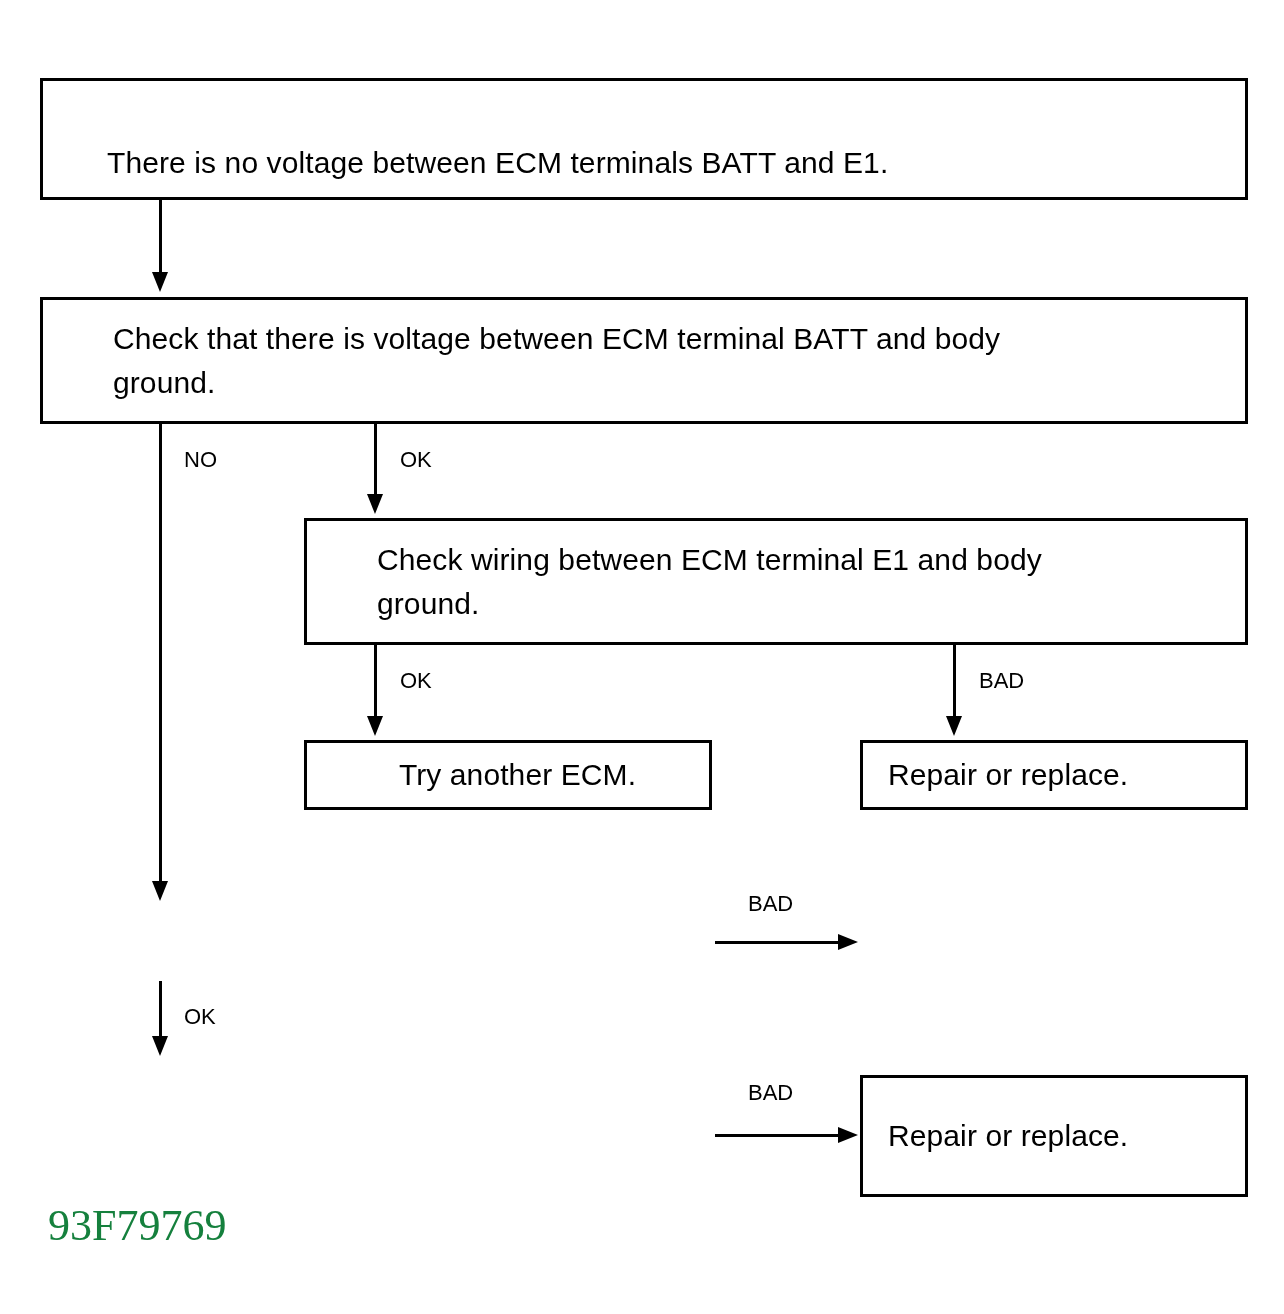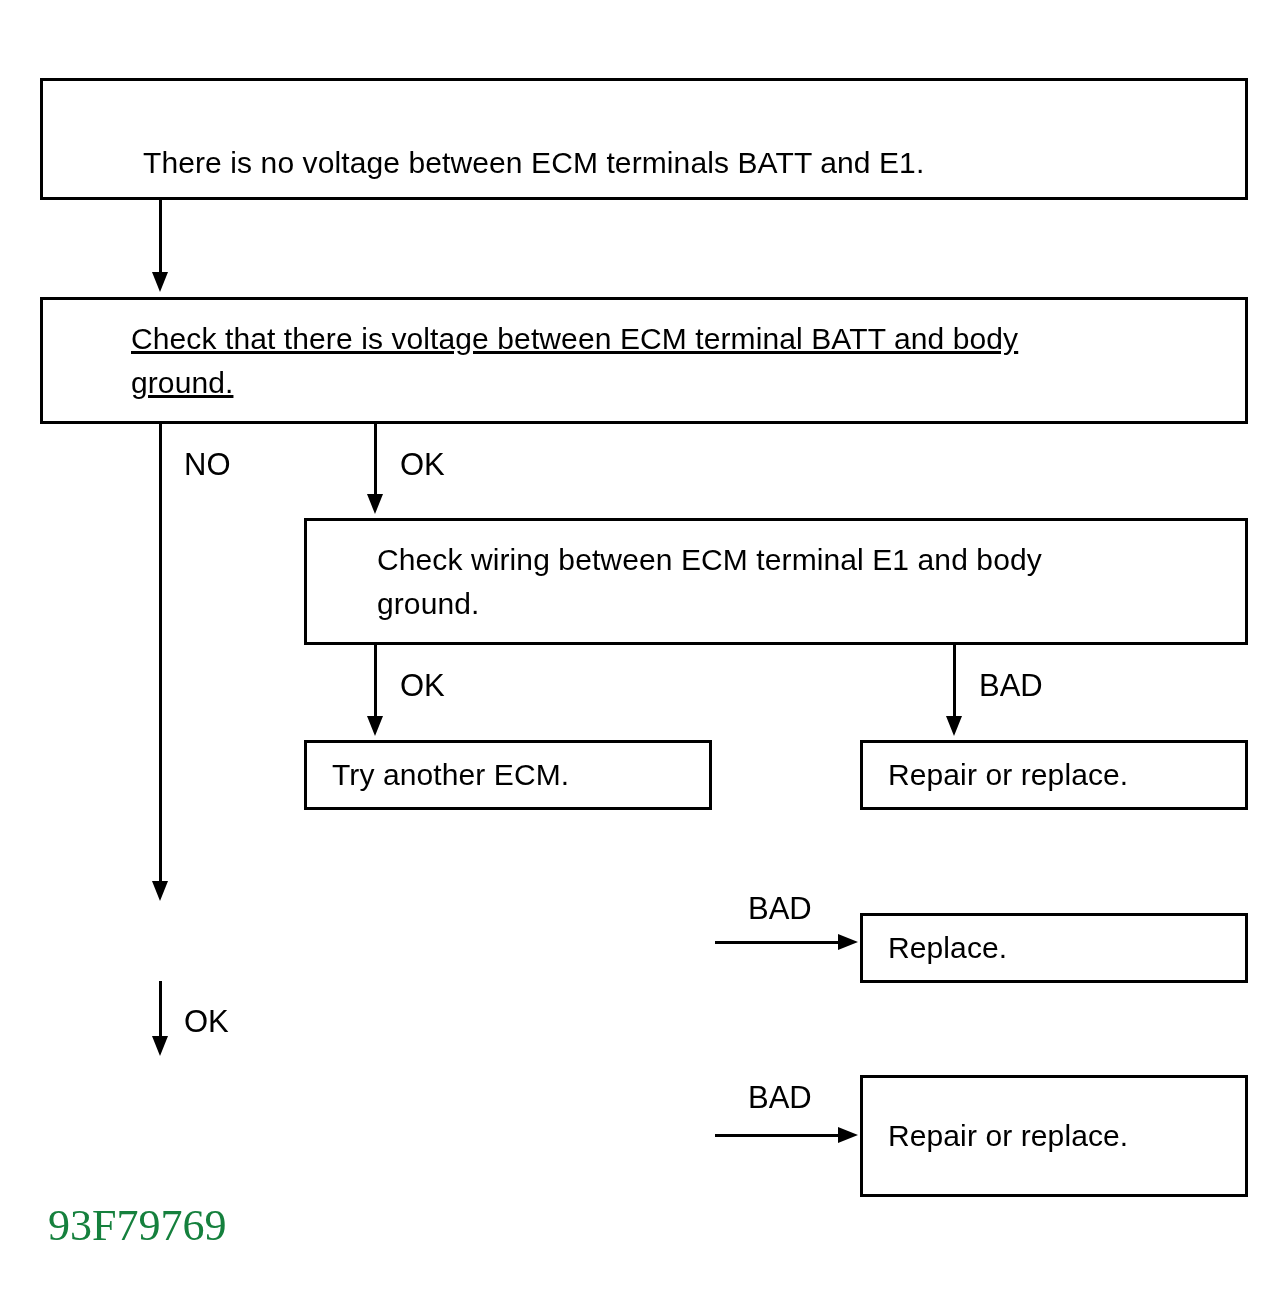--- a/index.html
+++ b/index.html
@@ -30,29 +30,29 @@
   .node .node-text {
     font-size: 30px;
     line-height: 1.45;
     letter-spacing: 0.1px;
     padding: 0 6px;
     white-space: pre-line;
     font-family: "Liberation Sans", sans-serif;
   }
   
   #node-n1 { left: 40px;  top: 78px;   width: 1208px; height: 122px; }
-  #node-n1 .node-text { padding-left: 100px; margin-top: 48px; }
+  #node-n1 .node-text { padding-left: 64px; margin-top: 48px; }
 
   #node-n2 { left: 40px;  top: 297px;  width: 1208px; height: 127px; }
-  #node-n2 .node-text { padding-left: 88px; text-decoration: underline; }
+  #node-n2 .node-text { padding-left: 70px; }
 
   #node-n3 { left: 304px; top: 518px;  width: 944px;  height: 127px; }
   #node-n3 .node-text { padding-left: 70px; }
 
-  #node-n4 { left: 304px; top: 740px;  width: 408px;  height: 70px; }
+  #node-n4 { left: 304px; top: 740px;  width: 408px;  height: 70px; justify-content: center; }
   #node-n4 .node-text { padding-left: 25px; }
 
   #node-n5 { left: 860px; top: 740px;  width: 388px;  height: 70px; }
   #node-n5 .node-text { padding-left: 25px; }
 
   #node-n6 { left: 40px;  top: 907px;  width: 675px;  height: 74px; }
   #node-n6 .node-text { padding-left: 25px; }
 
   #node-n7 { left: 860px; top: 913px;  width: 388px;  height: 70px; }
   #node-n7 .node-text { padding-left: 25px; }
@@ -85,21 +85,21 @@
   .arrow-right {
     position: absolute;
     width: 0;
     height: 0;
     border-top: 8px solid transparent;
     border-bottom: 8px solid transparent;
     border-left: 20px solid #000000;
   }
   .edge-label {
     position: absolute;
-    font-size: 31px;
+    font-size: 22px;
     font-family: "Liberation Sans", sans-serif;
     color: #000000;
     white-space: nowrap;
   }
   .caption {
     position: absolute;
     left: 48px;
     top: 1200px;
     font-family: "Liberation Serif", serif;
     font-size: 44px;
@@ -128,23 +128,20 @@
 
   <div class="node" id="node-n4">
     <div class="node-text">Try another ECM.</div>
   </div>
 
   <div class="node" id="node-n5">
     <div class="node-text">Repair or replace.</div>
   </div>
 
 
-  <div class="node" id="node-n7">
-    <div class="node-text">Replace.</div>
-  </div>
 
 
   <div class="node" id="node-n9">
     <div class="node-text">Repair or replace.</div>
   </div>
 
   <div class="vline" style="left:159px; top:200px;  height:78px;"></div>
   <div class="arrow-down" style="left:152px; top:272px;"></div>
 
   <div class="vline" style="left:159px; top:424px;  height:462px;"></div>

